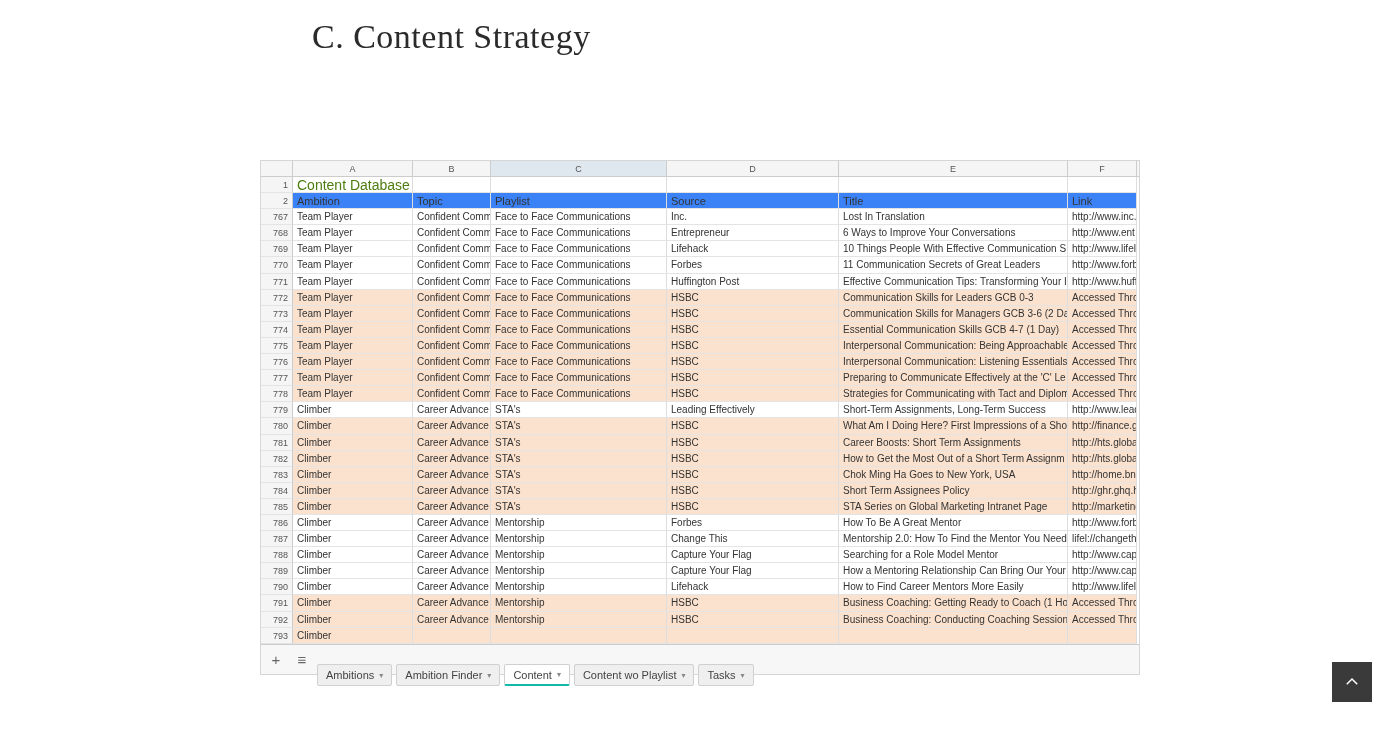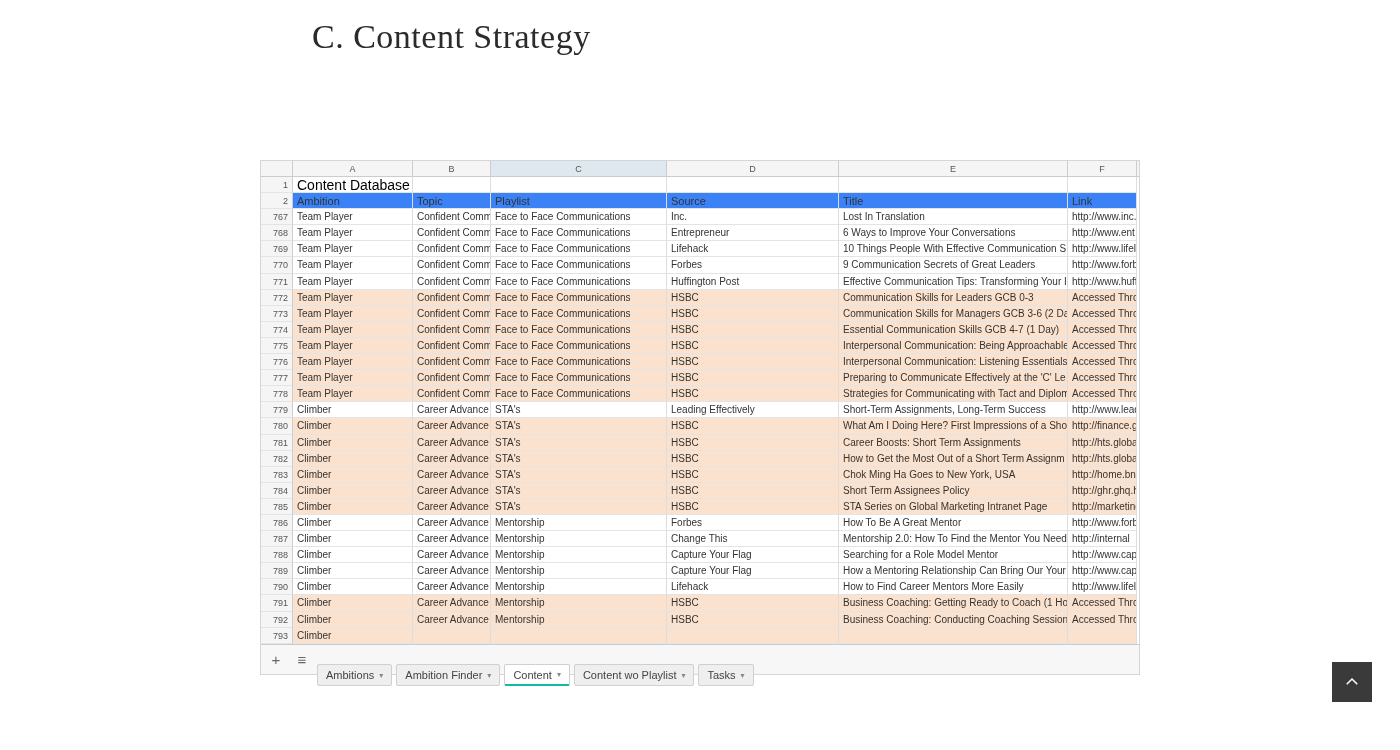--- a/index.html
+++ b/index.html
@@ -23,21 +23,21 @@
   .w-d { width: 172px; }
   .w-e { width: 229px; }
   .w-f { width: 69px; }
 
   .grid { font-size: 10px; }
   .row { display: flex; height: 16.1px; }
   .rownum { width: 32px; background: #f5f5f5; border-right: 1px solid #ccc; border-bottom: 1px solid #e4e4e4; text-align: right; padding-right: 4px; font-size: 9px; color: #555; line-height: 16px; }
   .cell { border-right: 1px solid #ddd; border-bottom: 1px solid #e4e4e4; padding: 0 4px; line-height: 16px; white-space: nowrap; overflow: hidden; text-overflow: clip; background: #fff; }
   .cell.hl { background: #fbe2ce; }
 
-  .row.title .cell { font-size: 14px; font-weight: 300; color: #000000; }
+  .row.title .cell { font-size: 14px; font-weight: 300; color: #4d7c0f; }
   .row.header .cell { background: #3b82f6; font-size: 11px; color: #333; }
 
   
   .tabbar { display: flex; align-items: center; height: 30px; border-top: 1px solid #ccc; background: #f7f7f7; padding-left: 4px; gap: 4px; }
   .tab-btn { width: 22px; height: 22px; display: flex; align-items: center; justify-content: center; color: #666; font-size: 15px; border-radius: 2px; }
   .sheet-tab { display: flex; align-items: center; height: 22px; padding: 0 8px; font-size: 11px; color: #444; background: #efefef; border: 1px solid #d0d0d0; border-radius: 2px; gap: 5px; margin-top: 32px; }
   .sheet-tab.active { background: #ffffff; border-bottom: 2px solid #14b8a6; }
   .caret { font-size: 8px; color: #888; }
 
   
@@ -113,21 +113,21 @@
           <div class="cell w-d">Lifehack</div>
           <div class="cell w-e">10 Things People With Effective Communication S</div>
           <div class="cell w-f">http://www.lifel</div>
         </div>
         <div class="row">
           <div class="rownum">770</div>
           <div class="cell w-a">Team Player</div>
           <div class="cell w-b">Confident Comm</div>
           <div class="cell w-c">Face to Face Communications</div>
           <div class="cell w-d">Forbes</div>
-          <div class="cell w-e">9 Communication Secrets of Great Leaders</div>
+          <div class="cell w-e">11 Communication Secrets of Great Leaders</div>
           <div class="cell w-f">http://www.forb</div>
         </div>
         <div class="row">
           <div class="rownum">771</div>
           <div class="cell w-a">Team Player</div>
           <div class="cell w-b">Confident Comm</div>
           <div class="cell w-c">Face to Face Communications</div>
           <div class="cell w-d">Huffington Post</div>
           <div class="cell w-e">Effective Communication Tips: Transforming Your I</div>
           <div class="cell w-f">http://www.huff</div>
@@ -267,21 +267,21 @@
           <div class="cell w-e">How To Be A Great Mentor</div>
           <div class="cell w-f">http://www.forb</div>
         </div>
         <div class="row">
           <div class="rownum">787</div>
           <div class="cell w-a">Climber</div>
           <div class="cell w-b">Career Advance</div>
           <div class="cell w-c">Mentorship</div>
           <div class="cell w-d">Change This</div>
           <div class="cell w-e">Mentorship 2.0: How To Find the Mentor You Need</div>
-          <div class="cell w-f">http://internal</div>
+          <div class="cell w-f">lifel://changeth</div>
         </div>
         <div class="row">
           <div class="rownum">788</div>
           <div class="cell w-a">Climber</div>
           <div class="cell w-b">Career Advance</div>
           <div class="cell w-c">Mentorship</div>
           <div class="cell w-d">Capture Your Flag</div>
           <div class="cell w-e">Searching for a Role Model Mentor</div>
           <div class="cell w-f">http://www.cap</div>
         </div>

